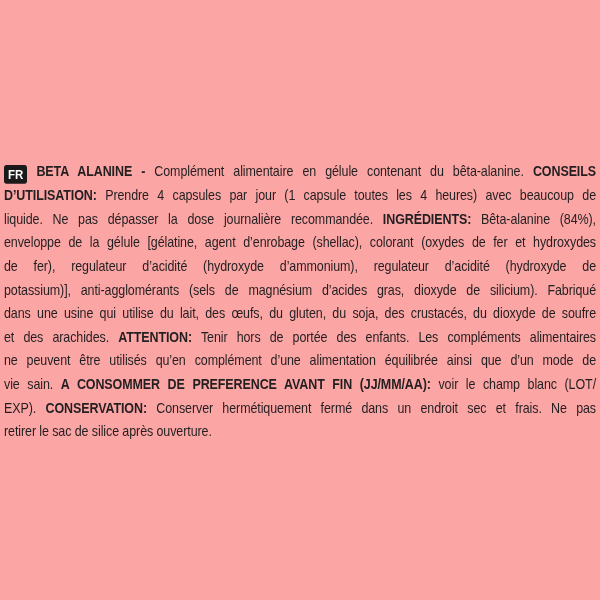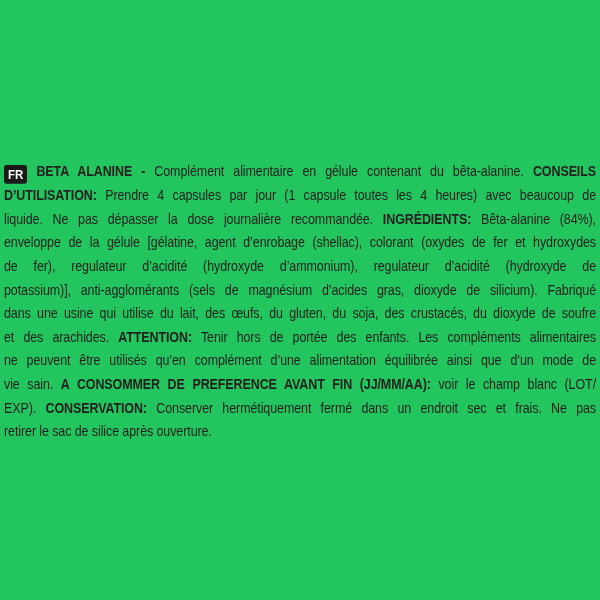--- a/index.html
+++ b/index.html
@@ -8,21 +8,21 @@
     width: 600px;
     height: 600px;
     background: #ffffff;
     font-family: "Liberation Sans", sans-serif;
     overflow: hidden;
   }
   .page {
     position: relative;
     width: 600px;
     height: 600px;
-    background: #22c55e;
+    background: #fca5a5;
   }
   .label-text {
     position: absolute;
     top: 159px;
     left: 4px;
     width: 592px;
     color: #231f20;
     font-size: 12.5px;
     letter-spacing: -0.1px;
     transform: scaleY(1.18);

